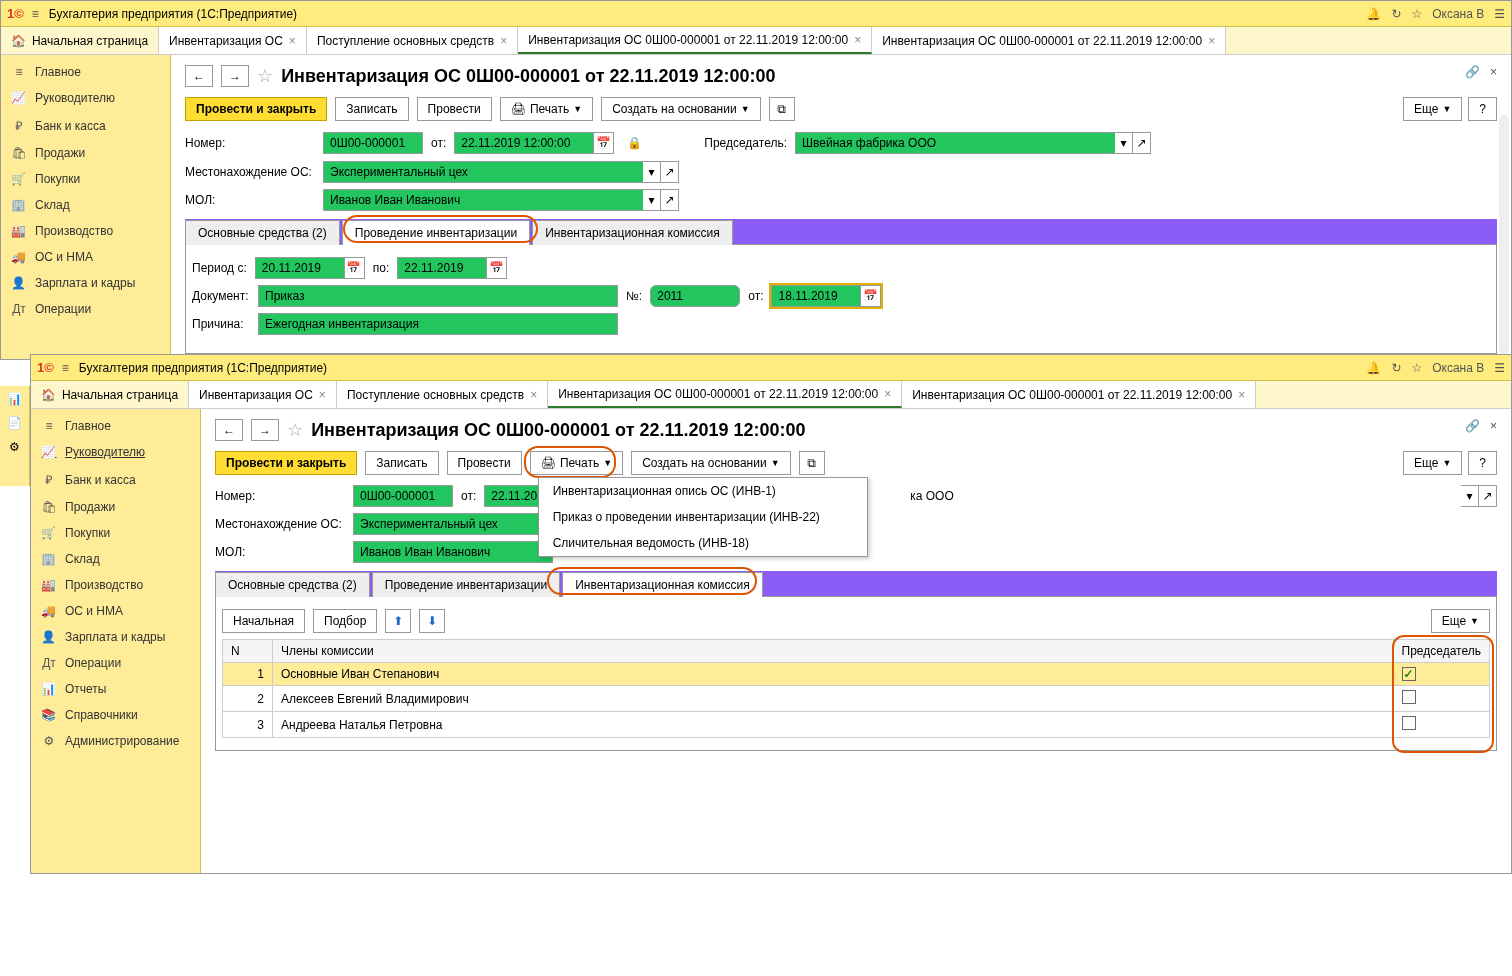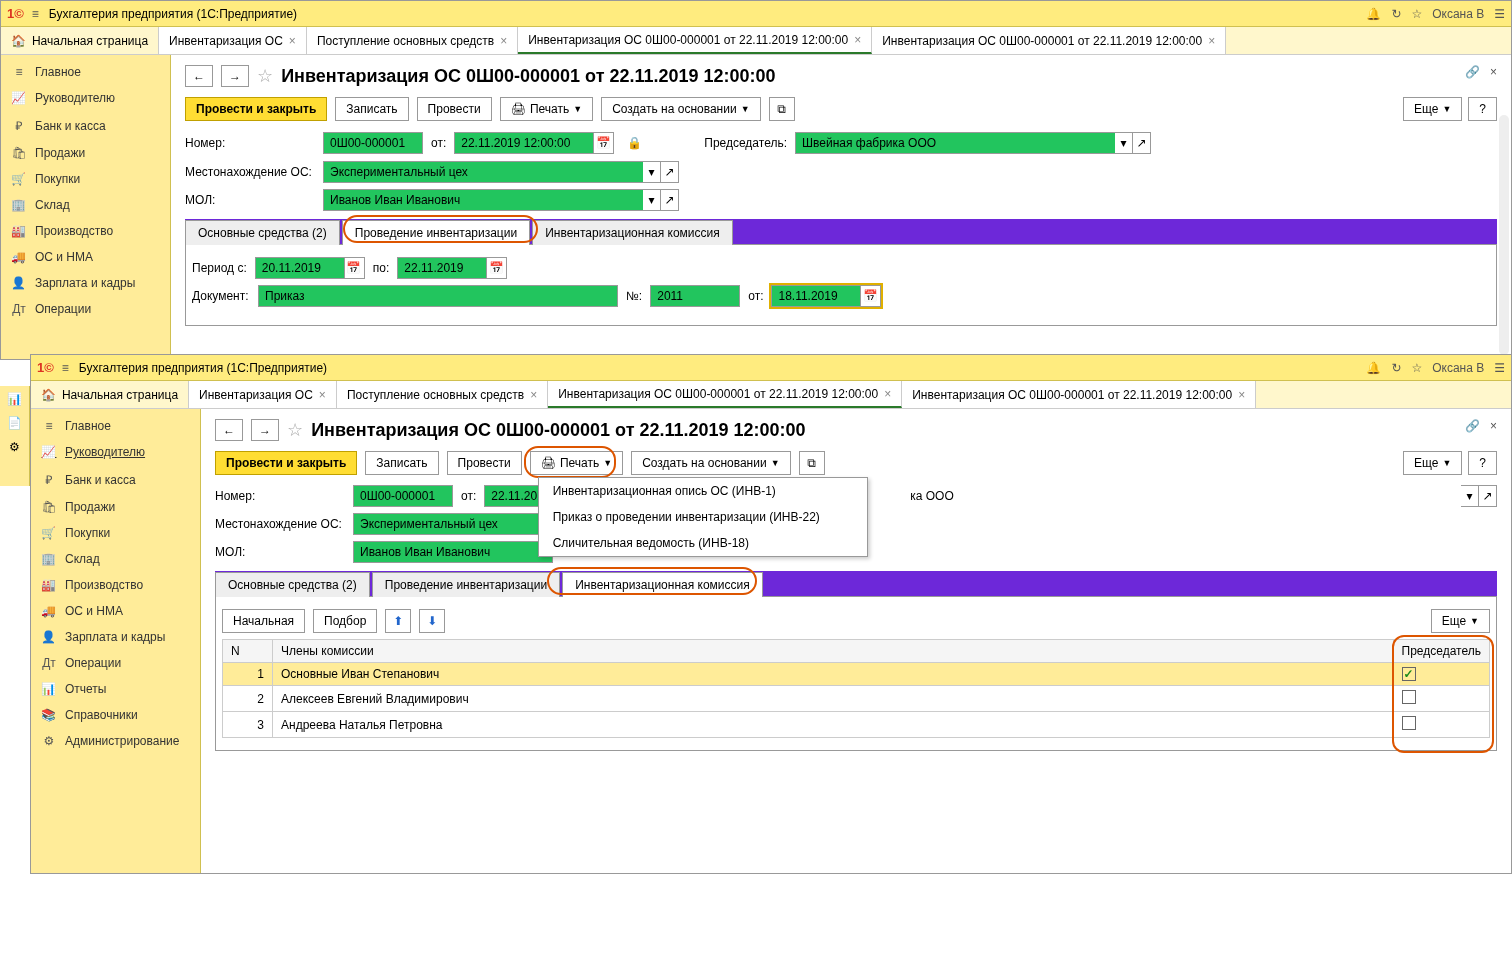--- a/index.html
+++ b/index.html
@@ -31,21 +31,21 @@
   .btn .caret { font-size: 9px; }
   .icon-btn { border: 1px solid #999; background: #fff; width: 26px; height: 24px; display: inline-flex; align-items: center; justify-content: center; cursor: pointer; }
   .form-row { display: flex; align-items: center; gap: 8px; margin-bottom: 6px; flex-wrap: wrap; }
   .label { width: 130px; }
   .input { border: 1px solid #999; background: #22c55e; height: 22px; padding: 0 6px; }
   .input-group { display: flex; }
   .input-group .input { border-right: none; }
   .input-group .dd { width: 18px; border: 1px solid #999; border-left: none; background: #fff; text-align: center; cursor: pointer; height: 22px; line-height: 20px; }
   .input-group .ext { width: 18px; border: 1px solid #999; border-left: none; background: #fff; text-align: center; cursor: pointer; height: 22px; line-height: 20px; }
   .cal { width: 20px; border: 1px solid #999; border-left: none; height: 22px; display: inline-flex; align-items: center; justify-content: center; cursor: pointer; }
-  .tabs-inner { display: flex; border-bottom: 1px solid #999; margin-top: 8px; background: #6d28d9;}
+  .tabs-inner { display: flex; border-bottom: 1px solid #999; margin-top: 8px; background: #8b5cf6;}
   .tab-inner { padding: 5px 12px; border: 1px solid #999; border-bottom: none; background: #eee; margin-right: 2px; cursor: pointer; position: relative; top: 1px; }
   .tab-inner.active { background: #fff; }
   .tab-panel { padding: 12px 6px; border: 1px solid #999; border-top: none; }
   .highlight-oval { border: 2px solid #dd5500; border-radius: 14px; position: absolute; pointer-events: none; }
   .content-right-icons { position: absolute; right: 14px; top: 10px; display: flex; gap: 10px; color: #555; }
   .dropdown-menu { position: absolute; background: #fff; border: 1px solid #999; box-shadow: 2px 2px 4px rgba(0,0,0,0.2); z-index: 10; }
   .dropdown-item { padding: 6px 14px; cursor: pointer; white-space: nowrap; }
   table.data { width: 100%; border-collapse: collapse; margin-top: 4px; }
   table.data th, table.data td { border: 1px solid #ccc; padding: 4px 8px; text-align: left; font-weight: normal; }
   table.data th { background: #f5f5f5; }
@@ -219,26 +219,30 @@
             <span>по:</span>
             <span class="date-box">
               <input class="input" style="width: 90px;" value="22.11.2019">
               <span class="cal">📅</span>
             </span>
           </div>
           <div class="form-row">
             <span style="width:58px">Документ:</span>
             <input class="input" style="width: 360px;" value="Приказ">
             <span>№:</span>
-            <input class="input" style="width: 90px;" value="2011">
+            <input class="input" style="width: 90px; border-radius: 6px;" value="2011">
             <span>от:</span>
             <span class="date-box highlight">
               <input class="input" style="width: 90px;" value="18.11.2019">
               <span class="cal">📅</span>
             </span>
+          </div>
+          <div class="form-row">
+            <span style="width:58px">Причина:</span>
+            <input class="input" style="width: 360px;" value="Ежегодная инвентаризация">
           </div>
         </div>
       </div>
       <div class="scroll-stub"></div>
     </div>
   </div>
 </div>
 
 <div class="window window2" style="height:520px; margin-left:30px; margin-top:-6px;">
   <div class="titlebar">

